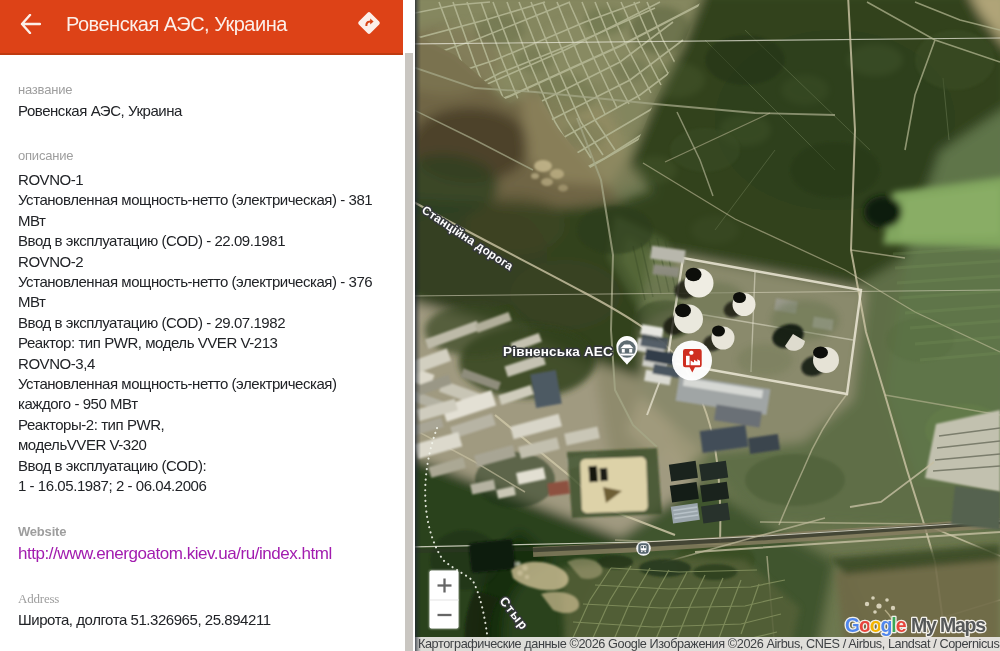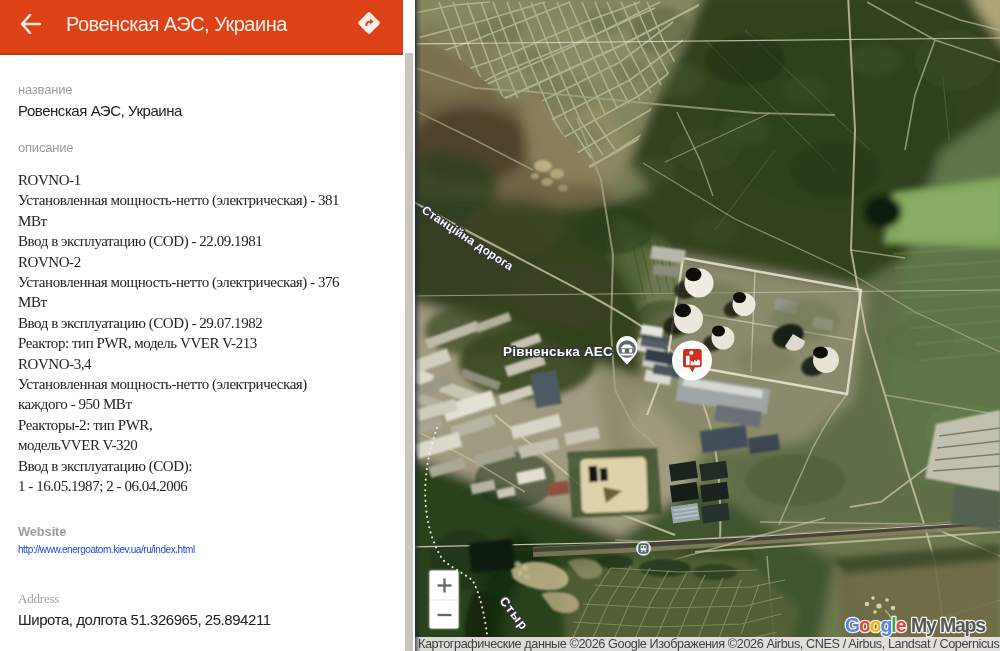--- a/index.html
+++ b/index.html
@@ -9,32 +9,32 @@
   #panel { position:absolute; left:0; top:0; width:415px; height:631px; background:#fff; }
   #header { position:absolute; left:0; top:0; width:403px; height:55px; background:#dd4217; border-bottom:2px solid #bf3a10; }
   #backarrow { position:absolute; left:19px; top:14px; }
   #title { position:absolute; left:66px; top:13px; font-size:20px; color:#fcefe9; letter-spacing:-0.5px; }
   #diamond { position:absolute; left:357px; top:11px; width:24px; height:24px; }
   
   #sb-track { position:absolute; left:403px; top:0; width:12px; height:651px; background:#fff; }
   #sb-thumb { position:absolute; left:405px; top:53px; width:8px; height:598px; background:#c9c6c1; }
   .lbl { position:absolute; left:18px; font-size:13px; color:#9e9e9e; letter-spacing:-0.2px; }
   .txt { position:absolute; left:18px; font-size:15px; color:#212327; letter-spacing:-0.45px; }
-  #desc { line-height:20.4px;font-family:Liberation Serif, serif; }
-  #link { position:absolute; left:18px; font-size:10px; color:#1d4ed8; letter-spacing:-0.45px; }
+  #desc { line-height:20.4px; }
+  #link { position:absolute; left:18px; font-size:17px; color:#a21caf; letter-spacing:-0.45px; }
   
   #map { position:absolute; left:415px; top:0; width:585px; height:651px; }
 </style>
 </head>
 <body>
 <div id="stage">
   <div id="panel">
     <div class="lbl" style="top:82px;">название</div>
     <div class="txt" style="top:102px;">Ровенская АЭС, Украина</div>
-    <div class="lbl" style="top:140px;text-align:right;">описание</div>
+    <div class="lbl" style="top:148px;text-align:right;">описание</div>
     <div class="txt" id="desc" style="top:170px;">ROVNO-1<br>Установленная мощность-нетто (электрическая) - 381<br>МВт<br>Ввод в эксплуатацию (COD) - 22.09.1981<br>ROVNO-2<br>Установленная мощность-нетто (электрическая) - 376<br>МВт<br>Ввод в эксплуатацию (COD) - 29.07.1982<br>Реактор: тип PWR, модель VVER V-213<br>ROVNO-3,4<br>Установленная мощность-нетто (электрическая)<br>каждого - 950 МВт<br>Реакторы-2: тип PWR,<br>модельVVER V-320<br>Ввод в эксплуатацию (COD):<br>1 - 16.05.1987; 2 - 06.04.2006</div>
     <div class="lbl" style="top:524px;font-weight:bold;">Website</div>
     <div id="link" style="top:544px;">http://www.energoatom.kiev.ua/ru/index.html</div>
     <div class="lbl" style="top:591px;font-family:Liberation Serif, serif;">Address</div>
     <div class="txt" style="top:611px;">Широта, долгота 51.326965, 25.894211</div>
   </div>
   <div id="header">
     <svg id="backarrow" width="22" height="20" viewBox="0 0 22 20">
       <path d="M11 1 L3 10 L11 19 M3 10 L21 10" stroke="#fcefe9" stroke-width="2.4" fill="none" stroke-linecap="round" stroke-linejoin="round"></path>
     </svg>

